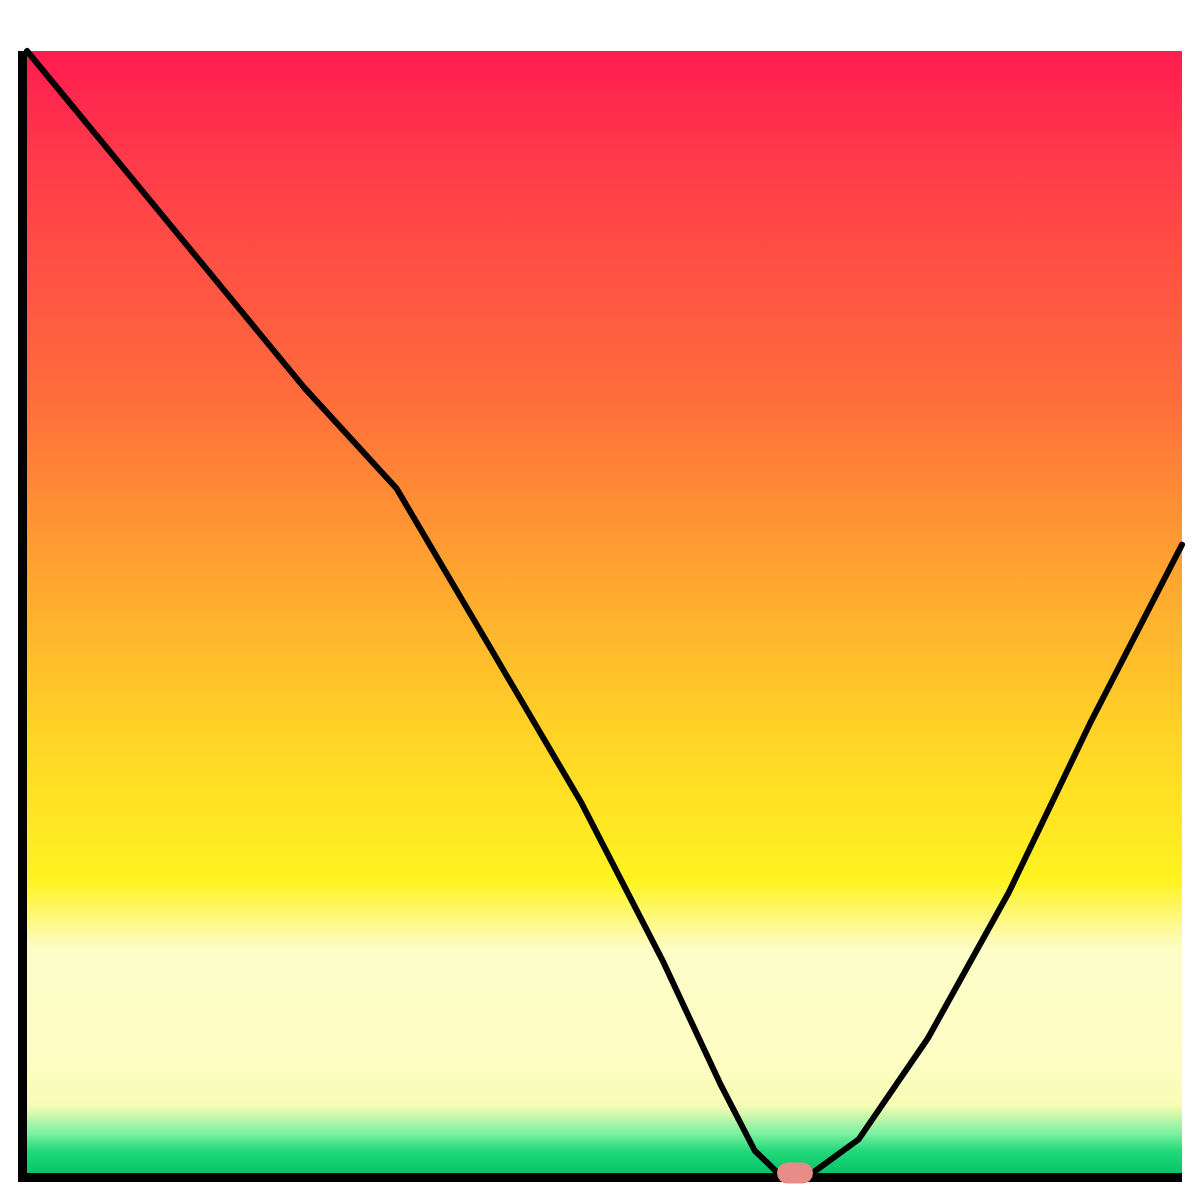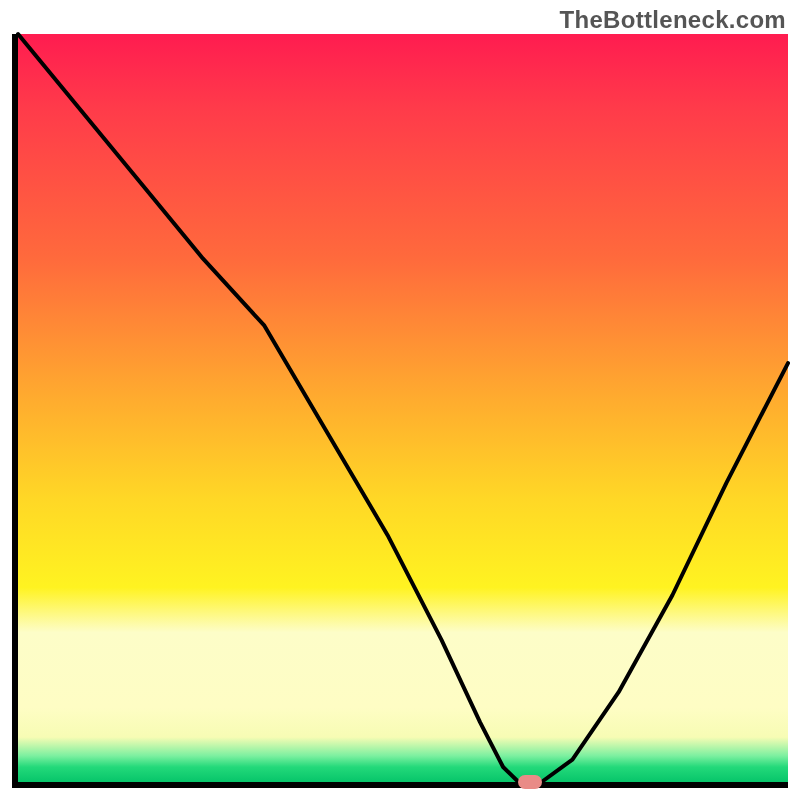--- a/index.html
+++ b/index.html
@@ -80,21 +80,20 @@
     background: #e98b87;
     border-radius: 8px;
     transform: translate(-50%, -50%);
   }
 </style>
 </head>
 <body>
 
 <div class="frame">
 
-  <div class="watermark">TheBottleneck.com</div>
 
   <div class="plot-border">
     <div class="plot-area">
       <div class="gradient"></div>
 
       <svg class="curve" viewBox="0 0 770 748" preserveAspectRatio="none">
         <path d="M 0.0 0.0 L 61.6 74.8 L 123.2 149.6 L 184.8 224.4 L 246.4 291.7 L 308.0 396.4 L 369.6 501.2 L 423.5 605.9 L 462.0 688.2 L 485.1 733.0 L 500.5 748.0 L 523.6 748.0 L 554.4 725.6 L 600.6 658.2 L 654.5 561.0 L 708.4 448.8 L 770.0 329.1" fill="none" stroke="#000000" stroke-width="4" stroke-linecap="round" stroke-linejoin="round"></path>
       </svg>
 
       <div class="marker" style="left: 512.05px; top: 748px;"></div>

